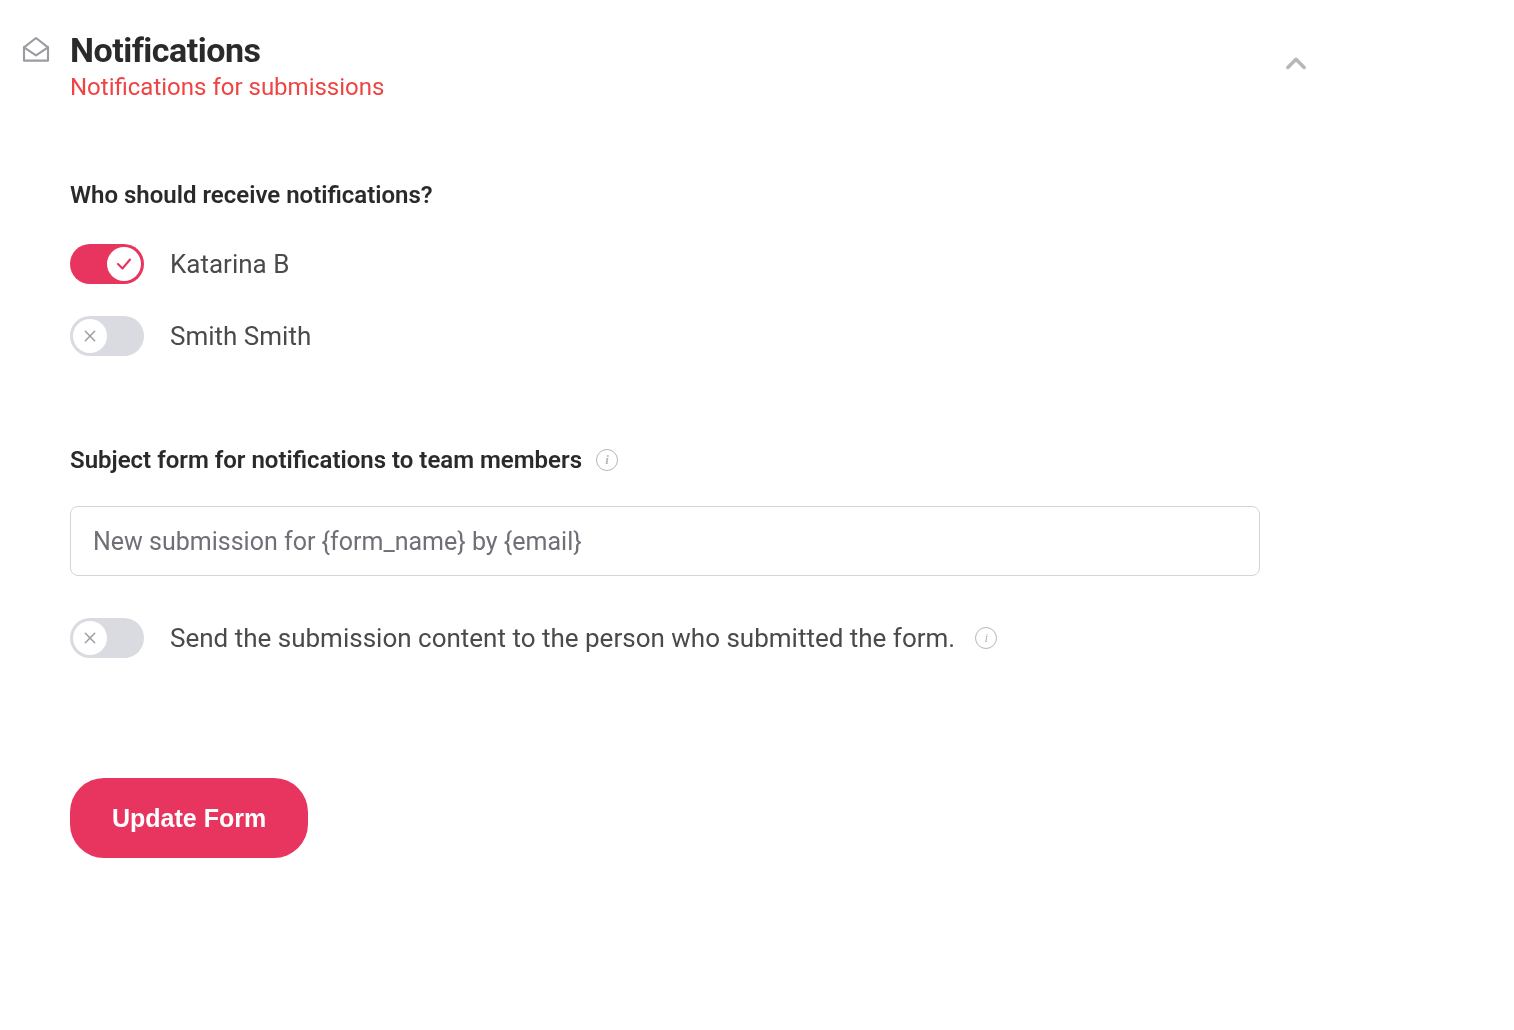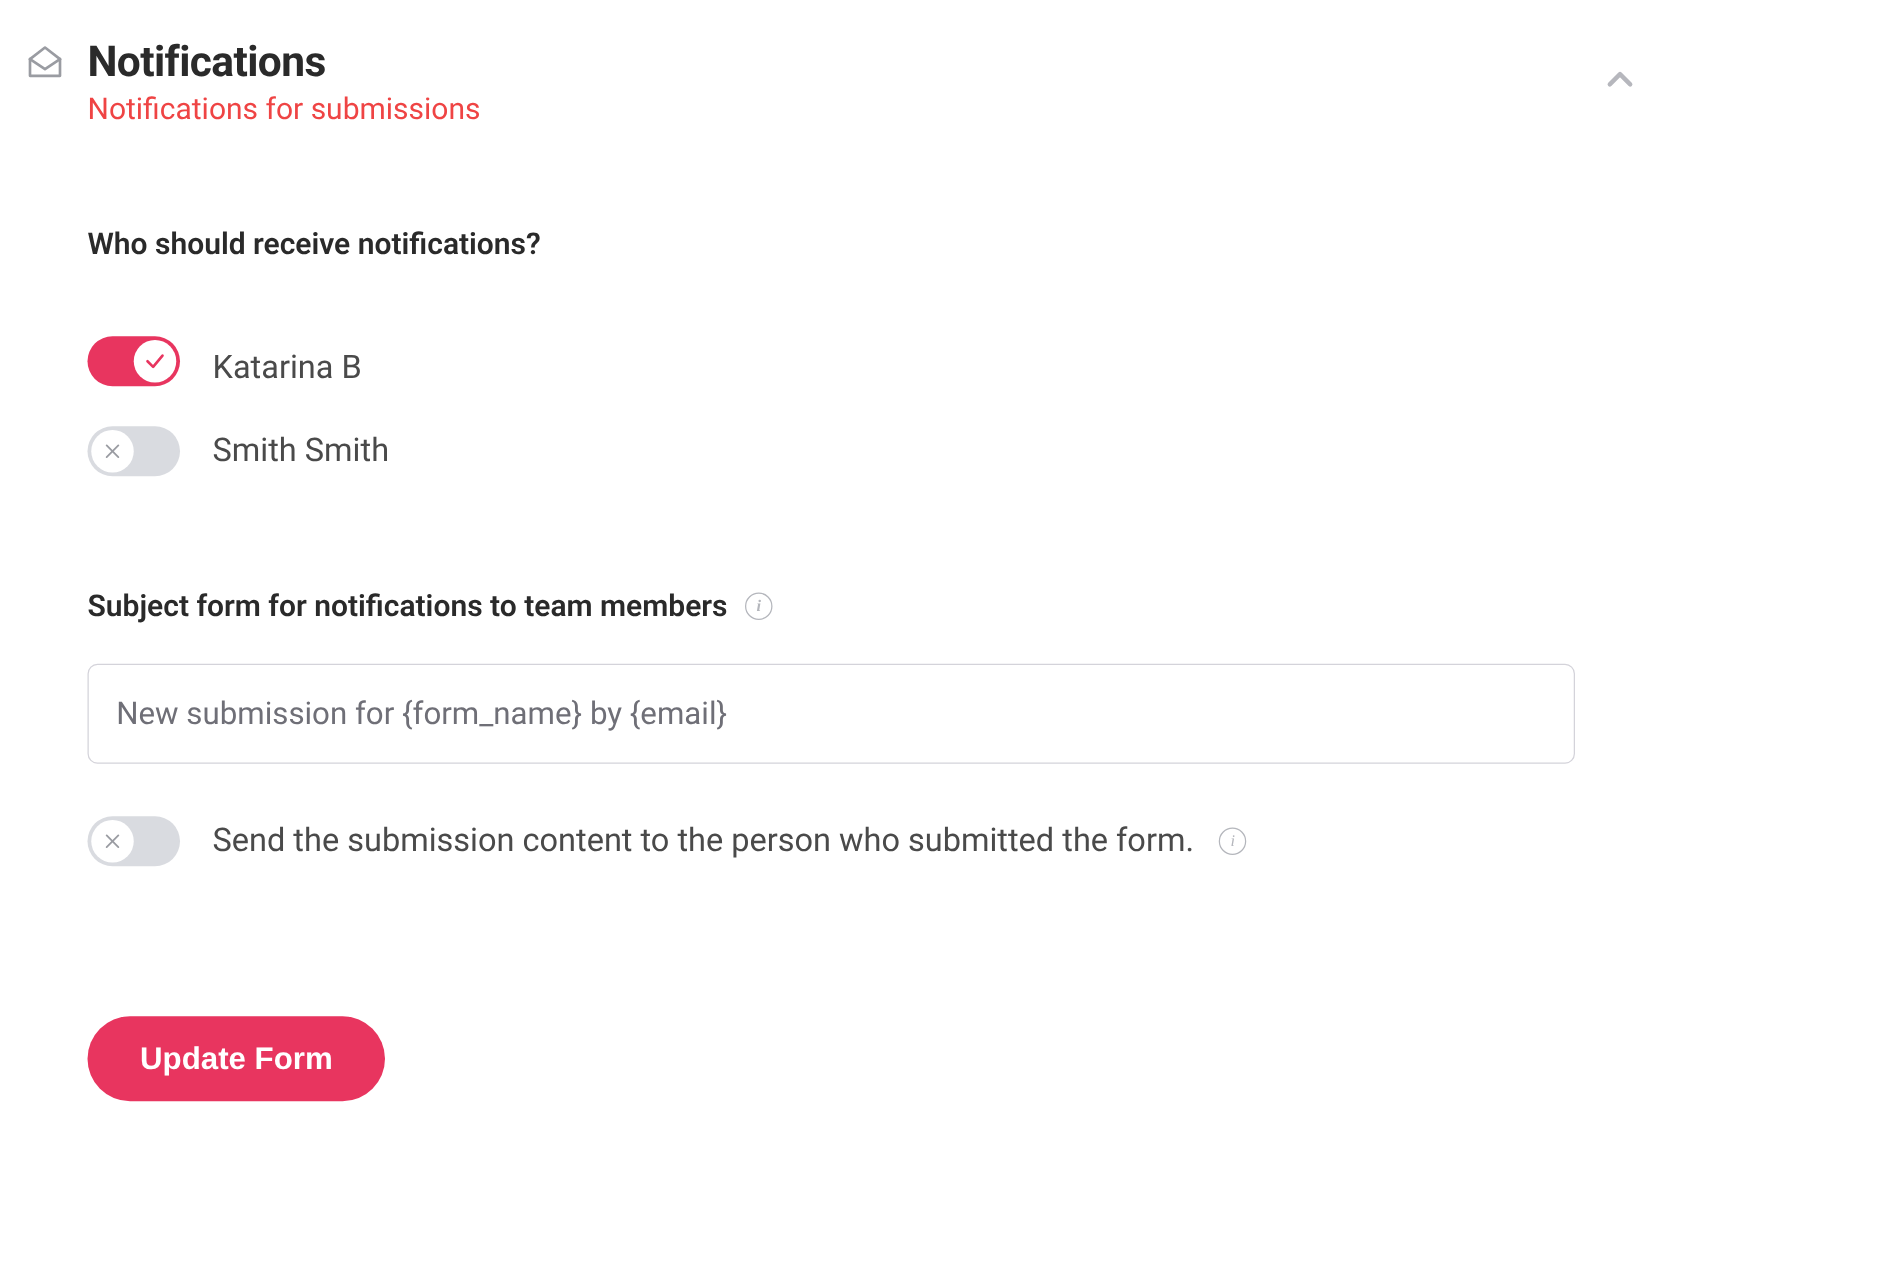--- a/index.html
+++ b/index.html
@@ -53,22 +53,21 @@
     align-items: center;
     gap: 14px;
   }
   .toggle-row {
     display: flex;
     align-items: center;
     gap: 26px;
     margin-top: 32px;
   }
   .toggle-row-first {
-    margin-top: 60px;
-    align-items: flex-end;
+    margin-top: 35px;
   }
   .toggle-label {
     font-size: 26px;
     color: #4a4a4a;
   }
   
   .toggle {
     width: 74px;
     height: 40px;
     border-radius: 20px;
@@ -94,21 +93,21 @@
     justify-content: center;
   }
   .toggle-on .toggle-knob { right: 3px; }
   .toggle-off .toggle-knob { left: 3px; }
   .input-wrap {
     margin-top: 32px;
   }
   .text-input {
     width: 100%;
     max-width: 1190px;
-    height: 80px;
+    height: 70px;
     border: 1px solid #d4d3da;
     border-radius: 8px;
     font-size: 25px;
     padding: 12px 22px;
     color: #6f6f77;
     outline: none;
     font-family: inherit;
   }
   .text-input::placeholder {
     color: #8e8e96;
@@ -134,21 +133,21 @@
     margin-top: 90px;
   }
   .send-section {
     margin-top: 42px;
   }
   .btn-primary {
     margin-top: 120px;
     background: #e8355f;
     color: #ffffff;
     border: none;
-    height: 68px;
+    height: 80px;
     padding: 0 42px;
     border-radius: 34px;
     font-size: 25px;
     font-weight: 600;
     cursor: pointer;
   }
   svg { display: block; }
 </style>
 </head>
 <body>

